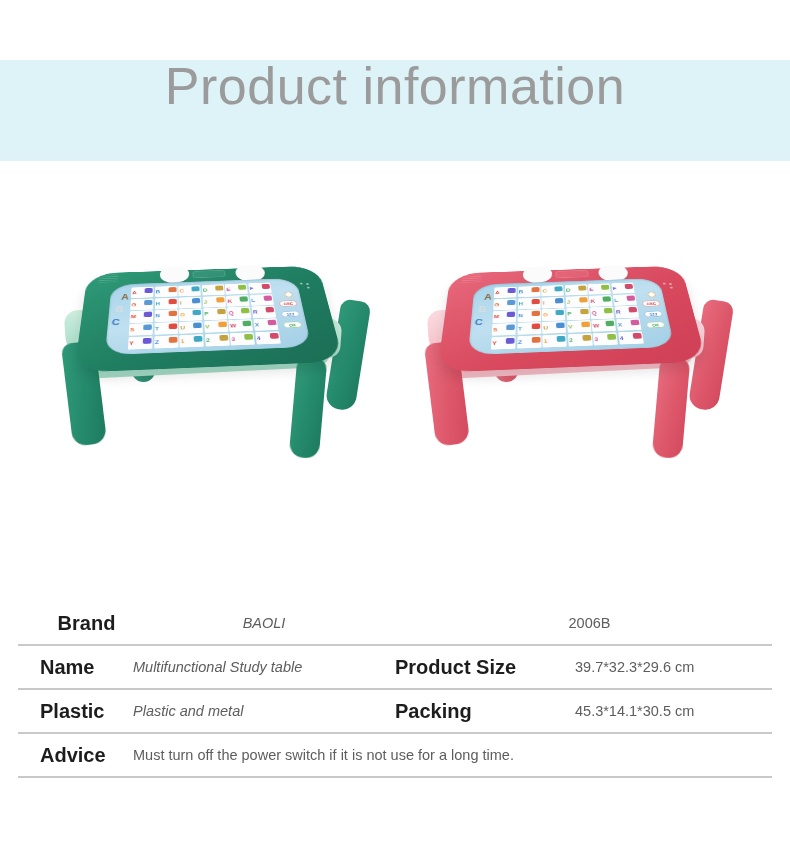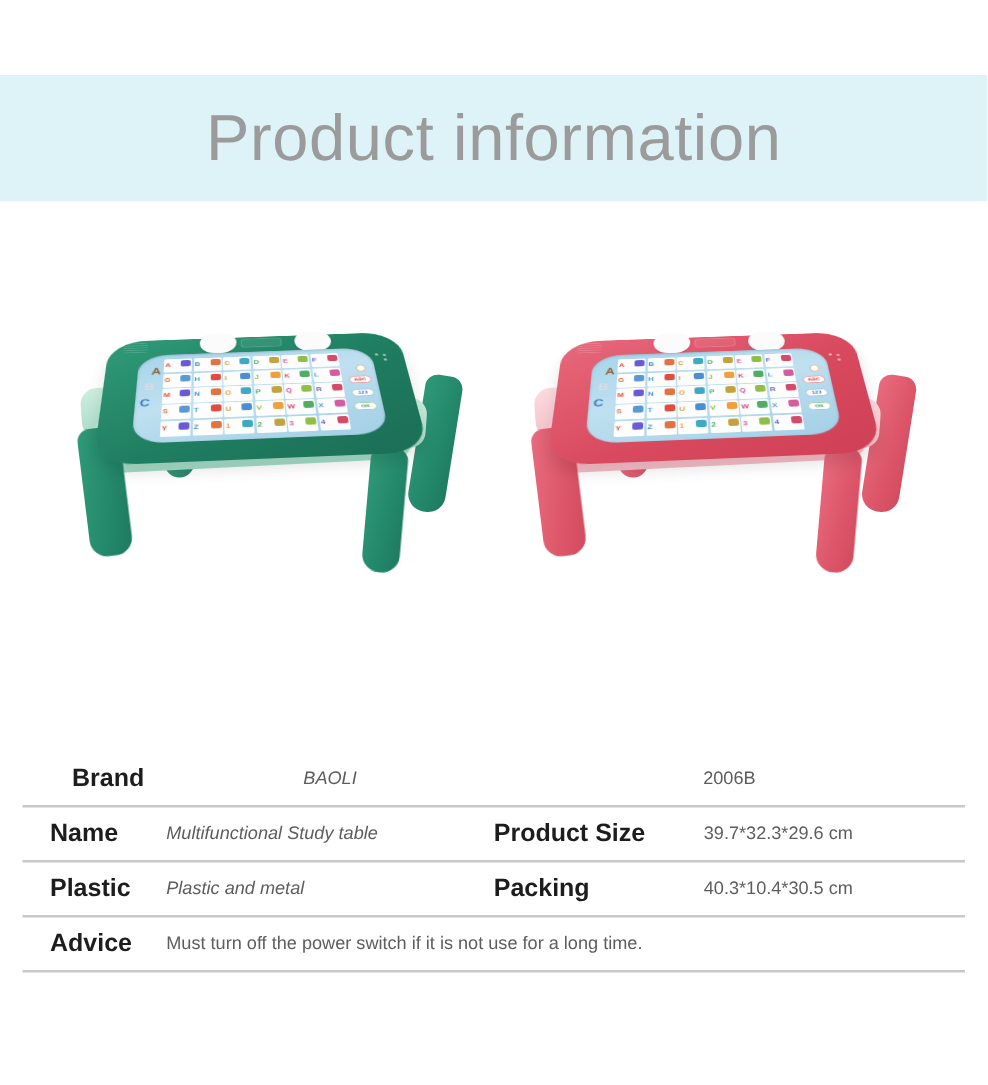--- a/index.html
+++ b/index.html
@@ -12,21 +12,21 @@
   }
   .page { position: relative; width: 790px; height: 868px; background: #fff; }
 
   
   .banner {
     position: absolute;
     left: 0; top: 60px;
     width: 790px; height: 101px;
     background: #ddf3f7;
     display: flex;
-    align-items: center;
+    align-items: flex-start;
     justify-content: center;
   }
   .banner-title {
     font-size: 52px;
     font-weight: 400;
     color: #9b9b9b;
     letter-spacing: 0.5px;
     line-height: 1;
     white-space: nowrap;
   }
@@ -226,21 +226,21 @@
     padding-left: 22px;
   }
   .cell-value {
     font-size: 14.5px;
     font-weight: 400;
     color: #5d5d5d;
   }
   .c-label-1 { width: 115px; }
   .c-value-1 { width: 262px; font-style: italic; }
   .c-label-2 { width: 168px; padding-left: 0; }
-  .c-value-2 { flex: 1; }
+  .c-value-2 { flex: 1; margin-left: 12px; }
   .c-value-wide { flex: 1; }
 </style>
 </head>
 <body>
 
 <div class="page">
 
   <div class="banner">
     <div class="banner-title">Product information</div>
   </div>
@@ -585,21 +585,21 @@
       <div class="cell-label c-label-1">Name</div>
       <div class="cell-value c-value-1">Multifunctional Study table</div>
       <div class="cell-label c-label-2">Product Size</div>
       <div class="cell-value c-value-2">39.7*32.3*29.6 cm</div>
     </div>
 
     <div class="spec-row">
       <div class="cell-label c-label-1">Plastic</div>
       <div class="cell-value c-value-1">Plastic and metal</div>
       <div class="cell-label c-label-2">Packing</div>
-      <div class="cell-value c-value-2">40.3*10.4*30.5 cm</div>
+      <div class="cell-value c-value-2">45.3*14.1*30.5 cm</div>
     </div>
 
     <div class="spec-row">
       <div class="cell-label c-label-1">Advice</div>
       <div class="cell-value c-value-wide">Must turn off the power switch if it is not use for a long time.</div>
     </div>
 
   </div>
 
 </div>

